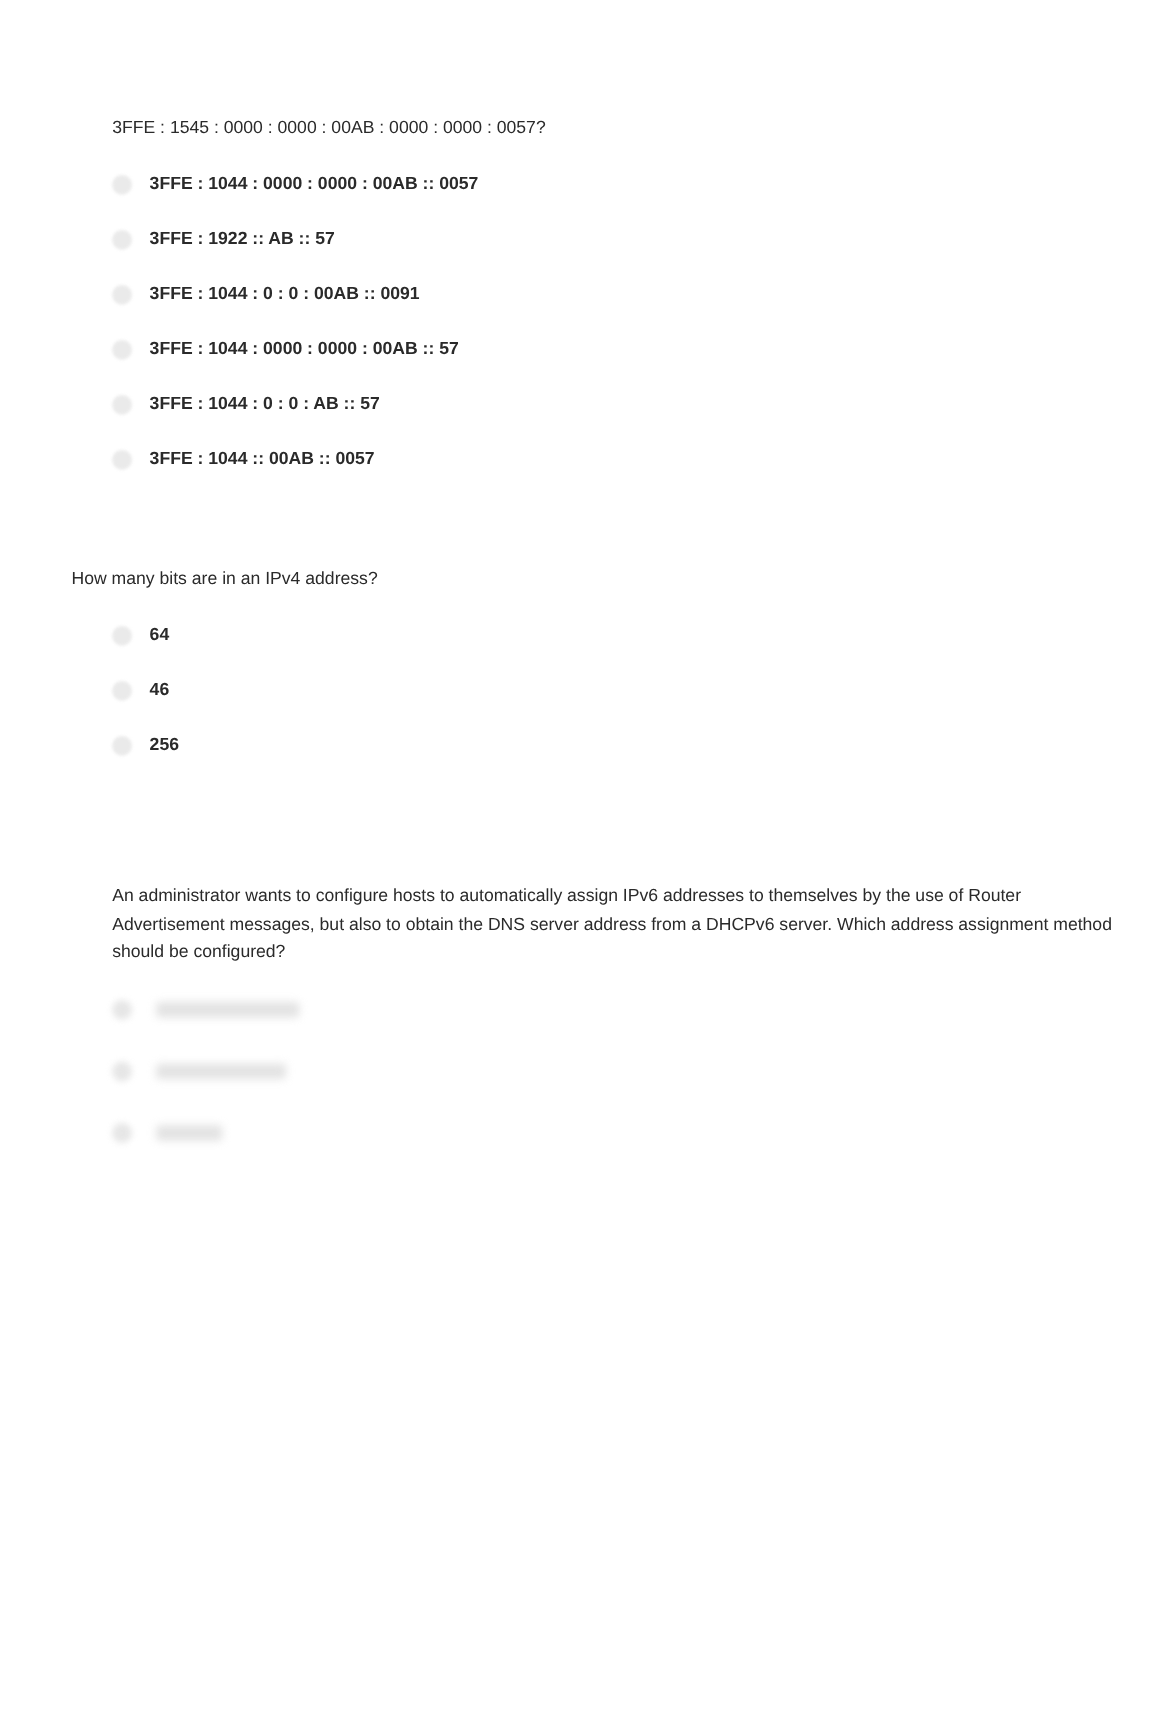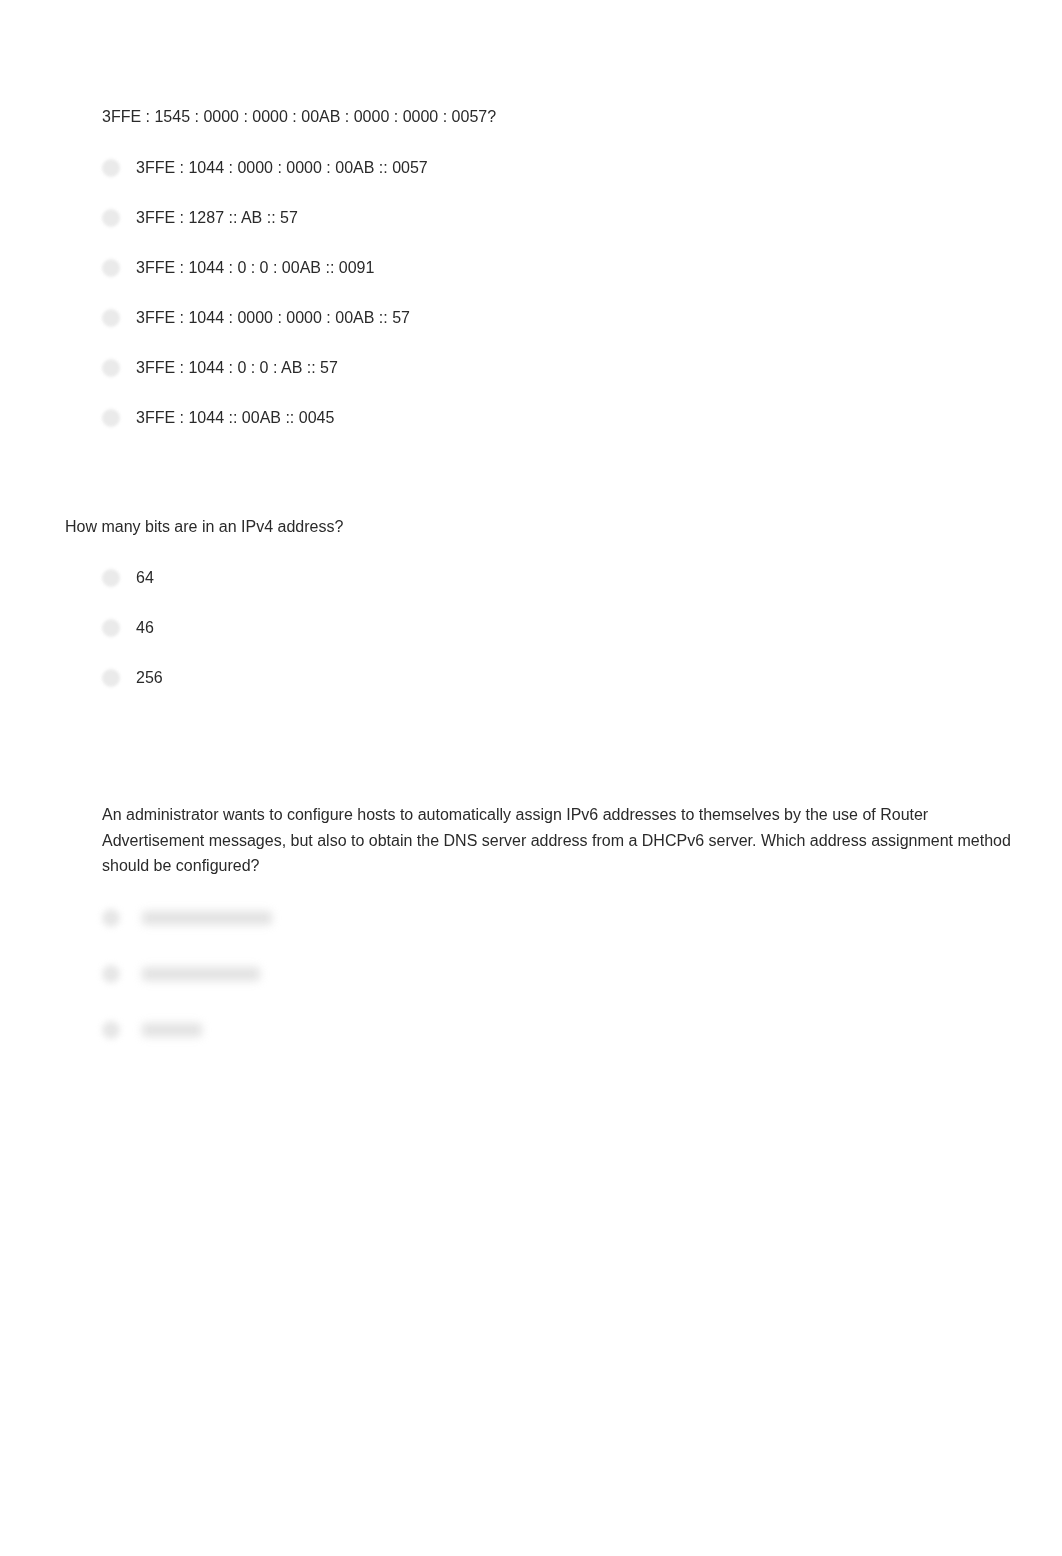--- a/index.html
+++ b/index.html
@@ -37,20 +37,21 @@
     }
     .options {
       padding-left: 102px;
     }
     .options.indented {
     }
     .option-row {
       display: flex;
       align-items: flex-start;
       margin-bottom: 32px;
+      font-weight: bold;
     }
     .radio {
       width: 18px;
       height: 18px;
       border-radius: 50%;
       background: #e8e8e8;
       margin-right: 16px;
       flex-shrink: 0;
       filter: blur(1.5px);
       opacity: 0.9;
@@ -101,37 +102,37 @@
 
   <div class="question-block">
     <div class="question-text">3FFE : 1545 : 0000 : 0000 : 00AB : 0000 : 0000 : 0057?</div>
     <div class="options">
       <div class="option-row">
         <div class="radio"></div>
         <div class="option-label">3FFE : 1044 : 0000 : 0000 : 00AB :: 0057</div>
       </div>
       <div class="option-row">
         <div class="radio"></div>
-        <div class="option-label">3FFE : 1287 :: AB :: 57</div>
+        <div class="option-label">3FFE : 1922 :: AB :: 57</div>
       </div>
       <div class="option-row">
         <div class="radio"></div>
         <div class="option-label">3FFE : 1044 : 0 : 0 : 00AB :: 0091</div>
       </div>
       <div class="option-row">
         <div class="radio"></div>
         <div class="option-label">3FFE : 1044 : 0000 : 0000 : 00AB :: 57</div>
       </div>
       <div class="option-row">
         <div class="radio"></div>
         <div class="option-label">3FFE : 1044 : 0 : 0 : AB :: 57</div>
       </div>
       <div class="option-row">
         <div class="radio"></div>
-        <div class="option-label">3FFE : 1044 :: 00AB :: 0045</div>
+        <div class="option-label">3FFE : 1044 :: 00AB :: 0057</div>
       </div>
     </div>
   </div>
 
   <div class="question-block q2">
     <div class="question-text indented">How many bits are in an IPv4 address?</div>
     <div class="options indented">
       <div class="option-row">
         <div class="radio"></div>
         <div class="option-label">64</div>

